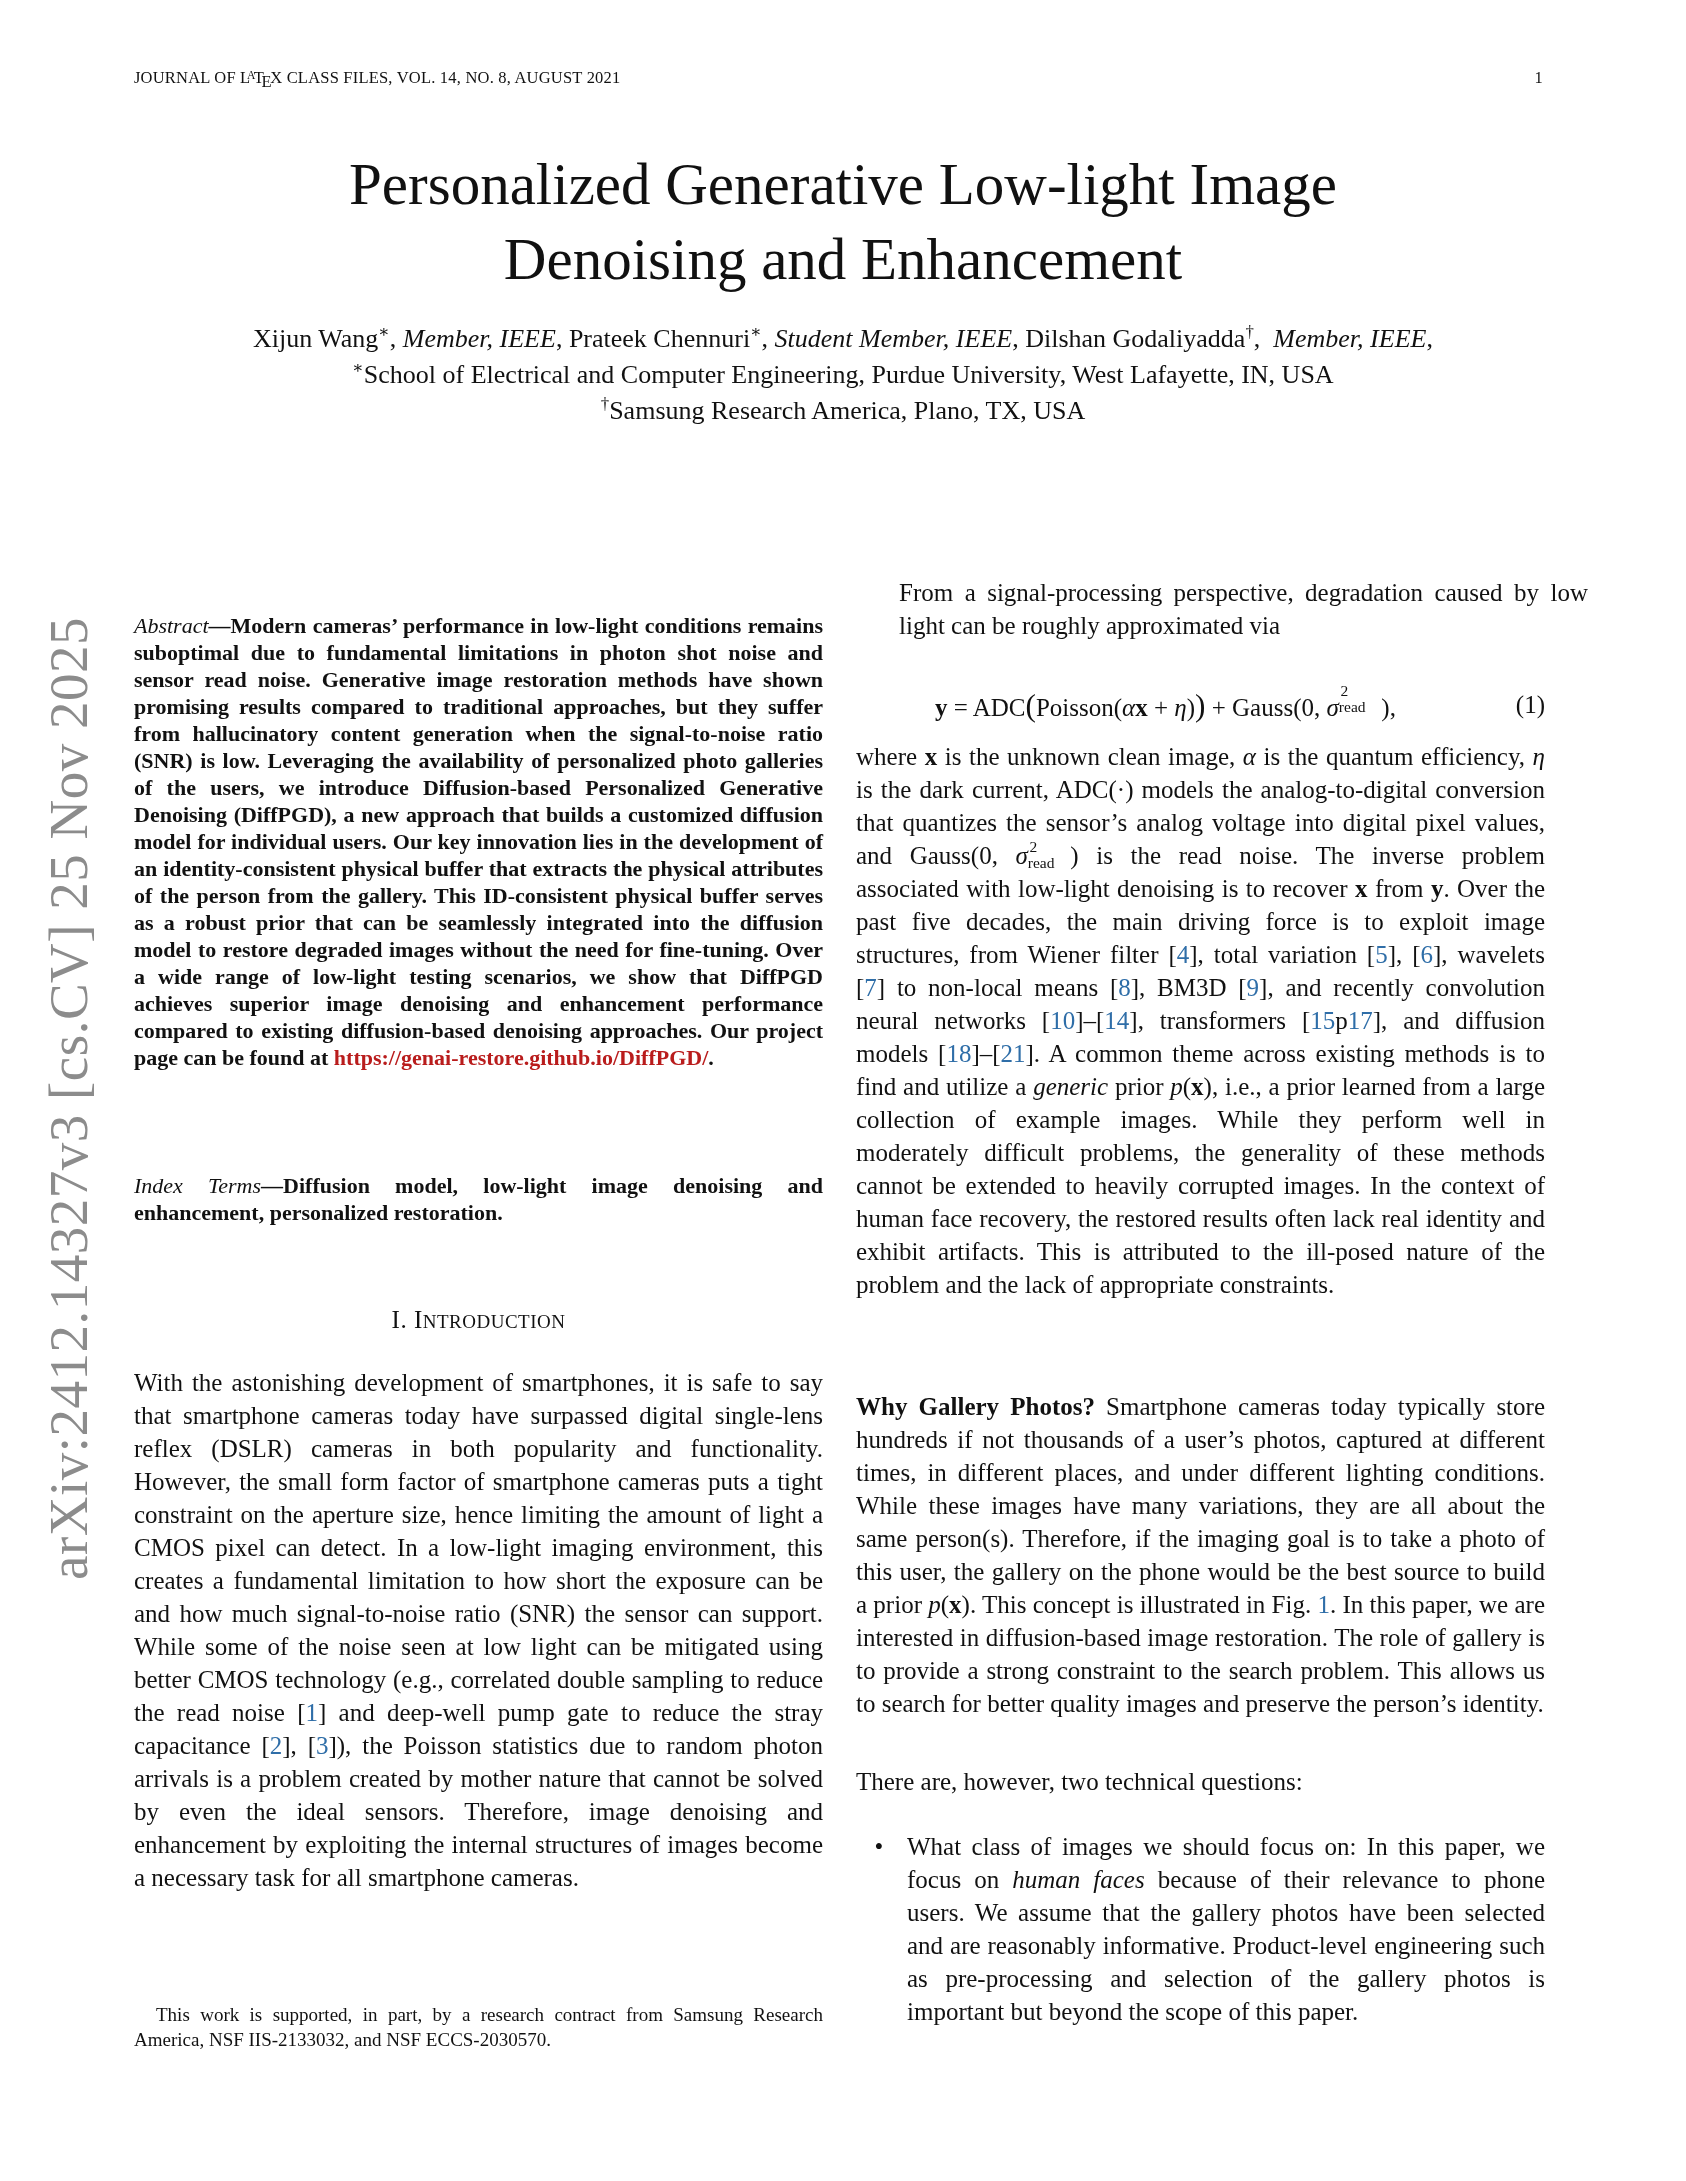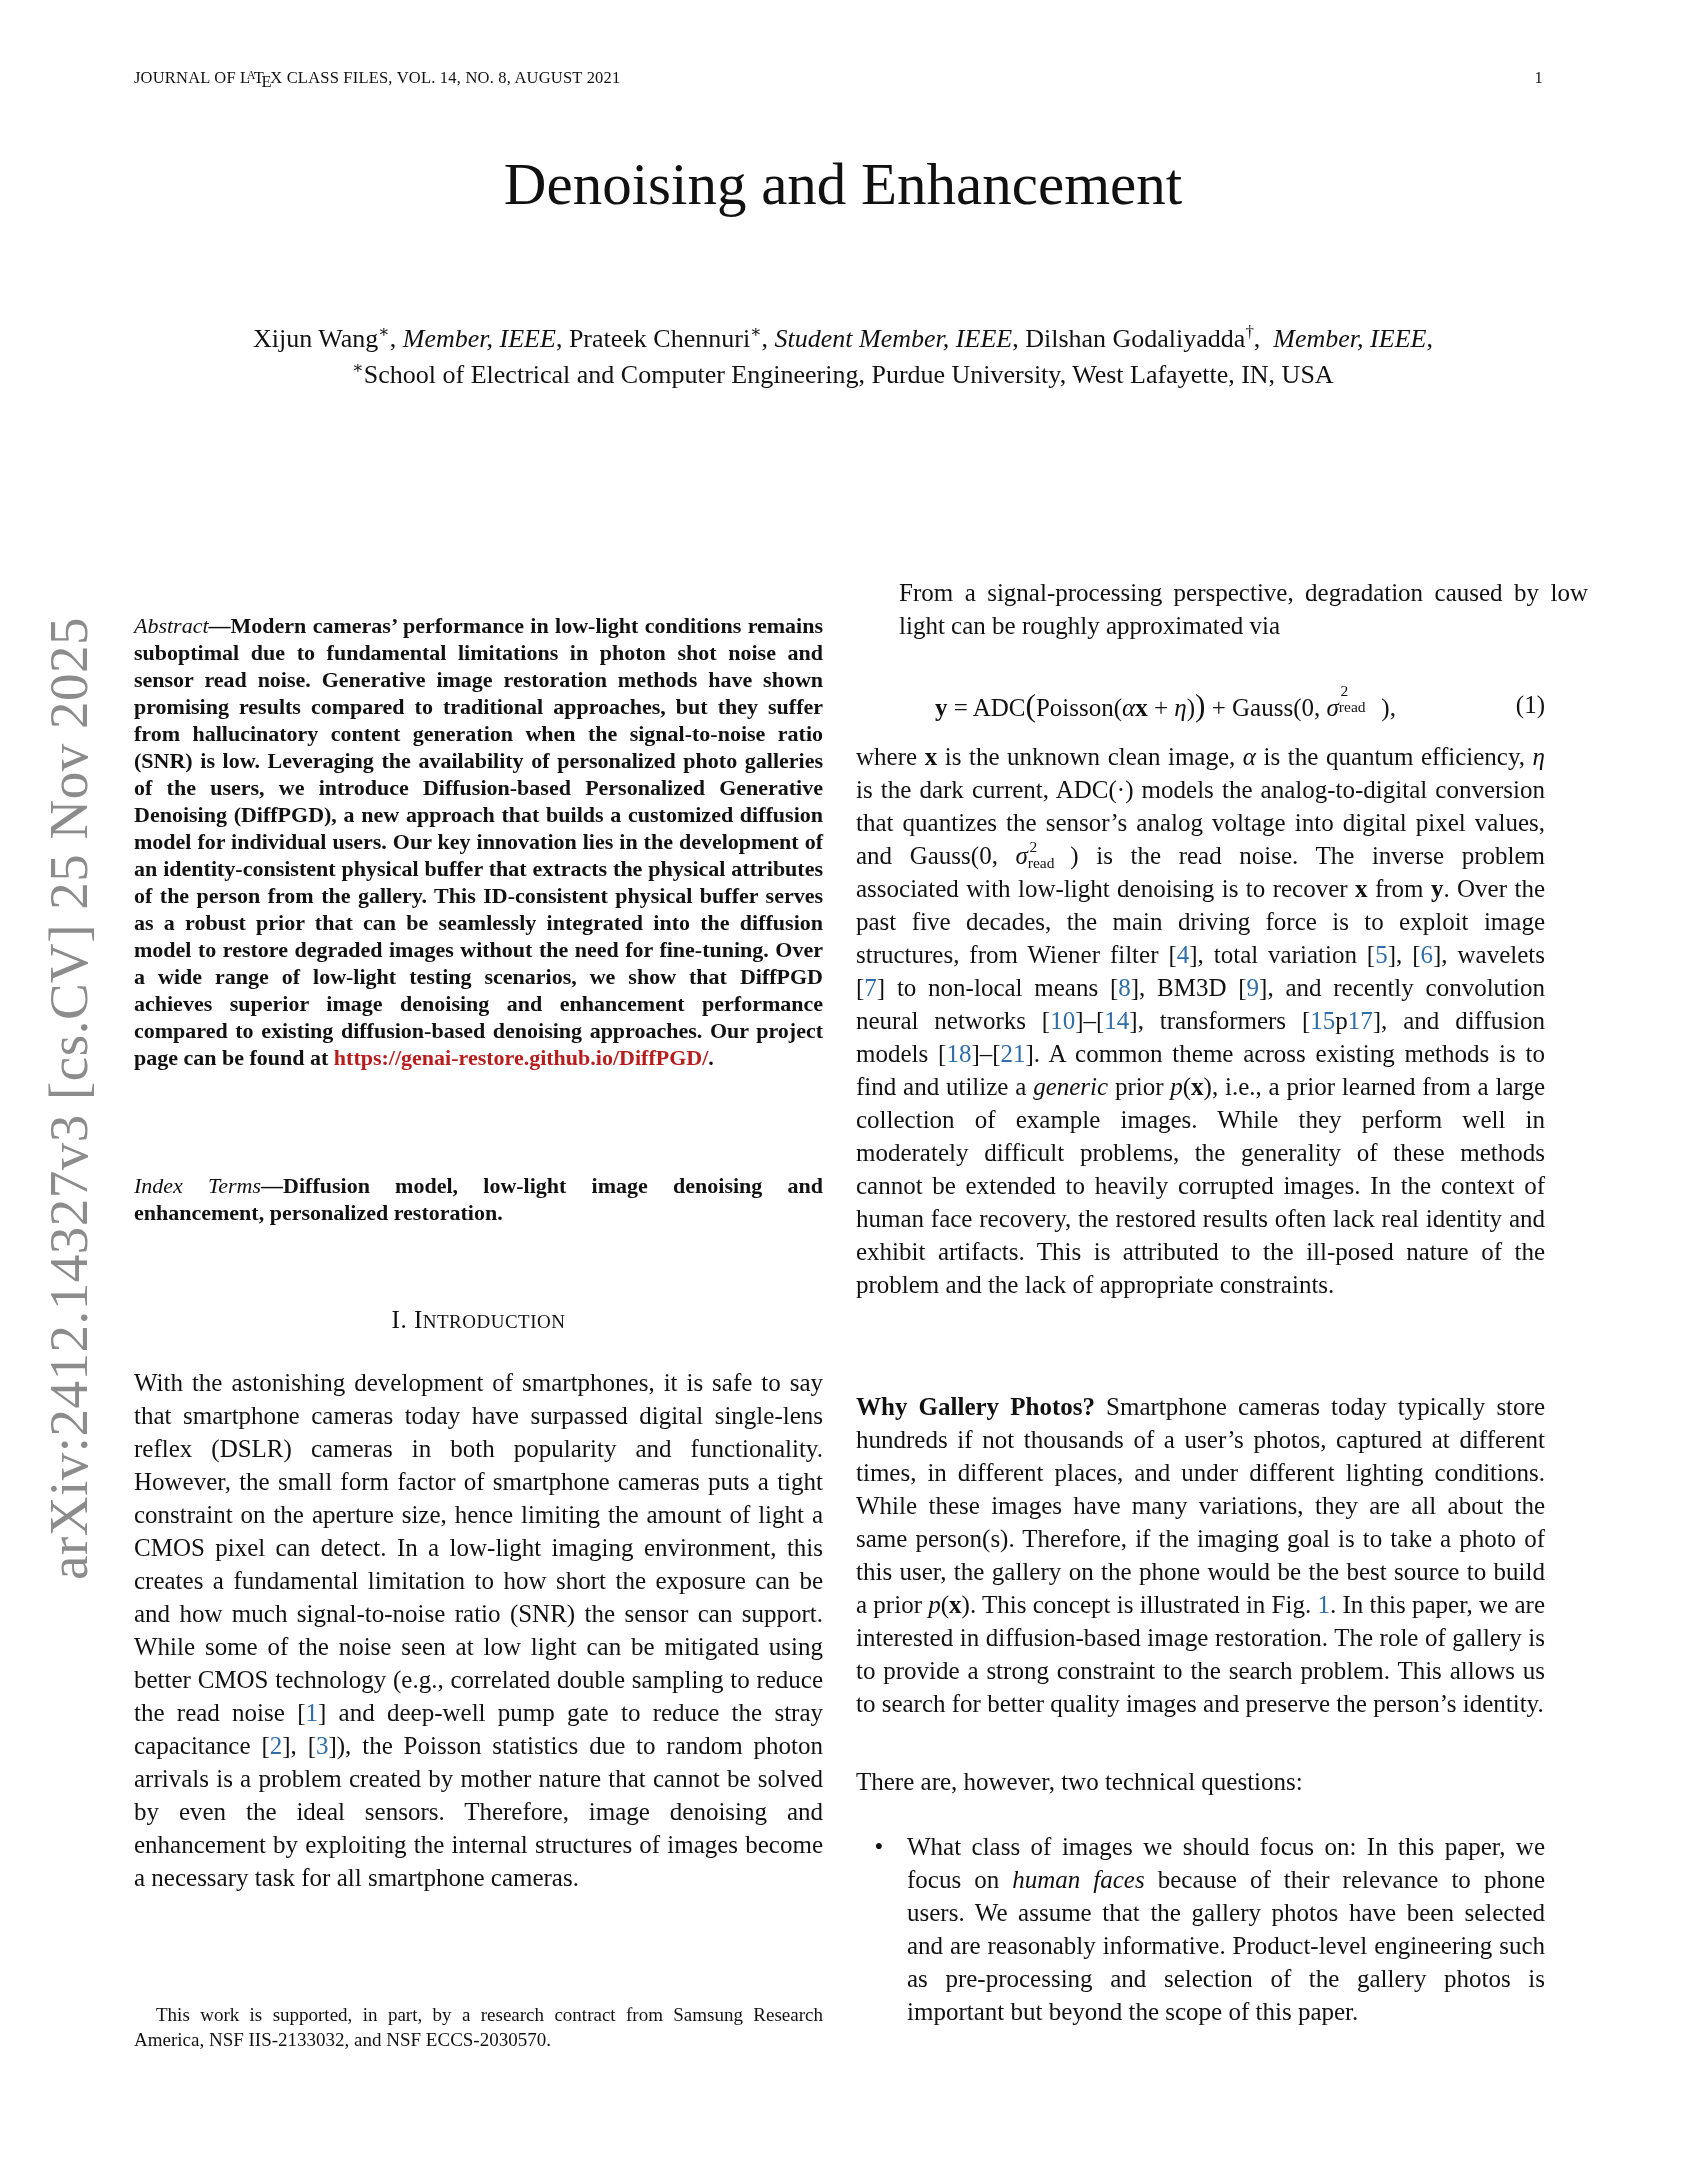--- a/index.html
+++ b/index.html
@@ -48,30 +48,32 @@
 </style>
 </head>
 <body>
 
 <div class="abs header">
   <span><span>JOURNAL OF </span><span class="latex"><span>L</span><sup>A</sup><span>T</span><sub>E</sub><span>X</span></span><span> CLASS FILES, VOL. 14, NO. 8, AUGUST 2021</span></span>
   <span class="pnum">1</span>
 </div>
 
 <div class="abs title">
+  <div>Personalized Generative Low-light Image</div>
   <div>Denoising and Enhancement</div>
 </div>
 
 <div class="abs authors">
   <div>
     <span>Xijun Wang</span><sup>∗</sup>, <i>Member, IEEE</i>,
     <span>Prateek Chennuri</span><sup>∗</sup>, <i>Student Member, IEEE</i>,
     <span>Dilshan Godaliyadda</span><sup>†</sup>,&nbsp; <i>Member, IEEE</i>,
   </div>
   <div><sup>∗</sup><span>School of Electrical and Computer Engineering, Purdue University, West Lafayette, IN, USA</span></div>
+  <div><sup>†</sup><span>Samsung Research America, Plano, TX, USA</span></div>
 </div>
 
 <div class="abs side-stamp">arXiv:2412.14327v3  [cs.CV]  25 Nov 2025</div>
 
 <div class="abs col left abstract">
   <span class="label">Abstract</span><span>—</span><span>Modern cameras’ performance in low-light conditions remains suboptimal due to fundamental limitations in photon shot noise and sensor read noise. Generative image restoration methods have shown promising results compared to traditional approaches, but they suffer from hallucinatory content gener­ation when the signal-to-noise ratio (SNR) is low. Leveraging the availability of personalized photo galleries of the users, we introduce Diffusion-based Personalized Generative Denoising (DiffPGD), a new approach that builds a customized diffusion model for individual users. Our key innovation lies in the development of an identity-consistent physical buffer that extracts the physical attributes of the person from the gallery. This ID-consistent physical buffer serves as a robust prior that can be seamlessly integrated into the diffusion model to restore degraded images without the need for fine-tuning. Over a wide range of low-light testing scenarios, we show that DiffPGD achieves superior image denoising and enhancement performance compared to existing diffusion-based denoising approaches. Our project page can be found at </span><span class="link">https://genai-restore.github.io/DiffPGD/</span><span>.</span>
 </div>
 
 <div class="abs col left index-terms">
   <span class="label">Index Terms</span><span>—</span><span>Diffusion model, low-light image denoising and enhancement, personalized restoration.</span>

